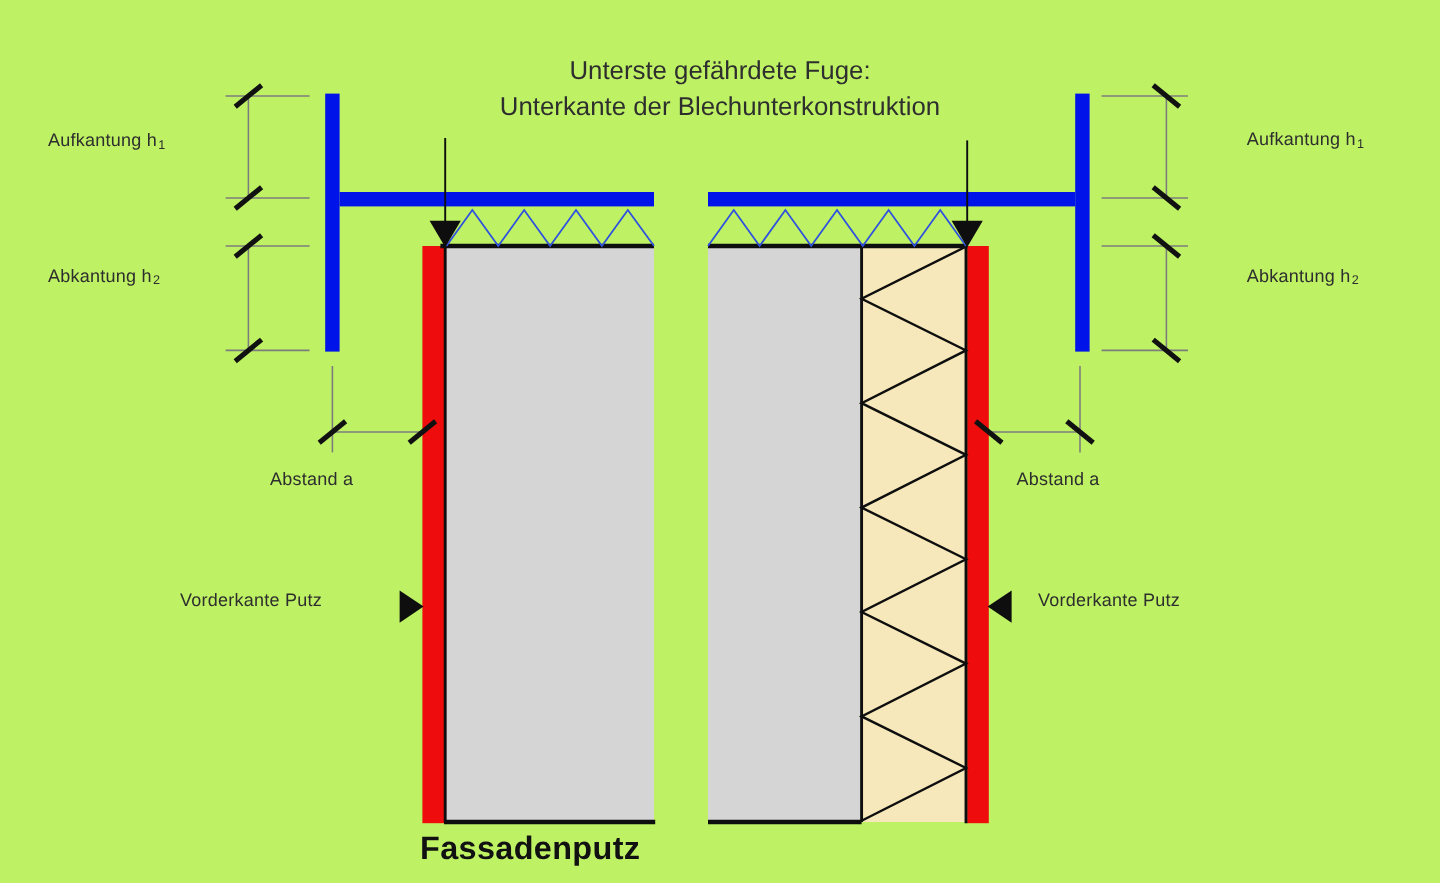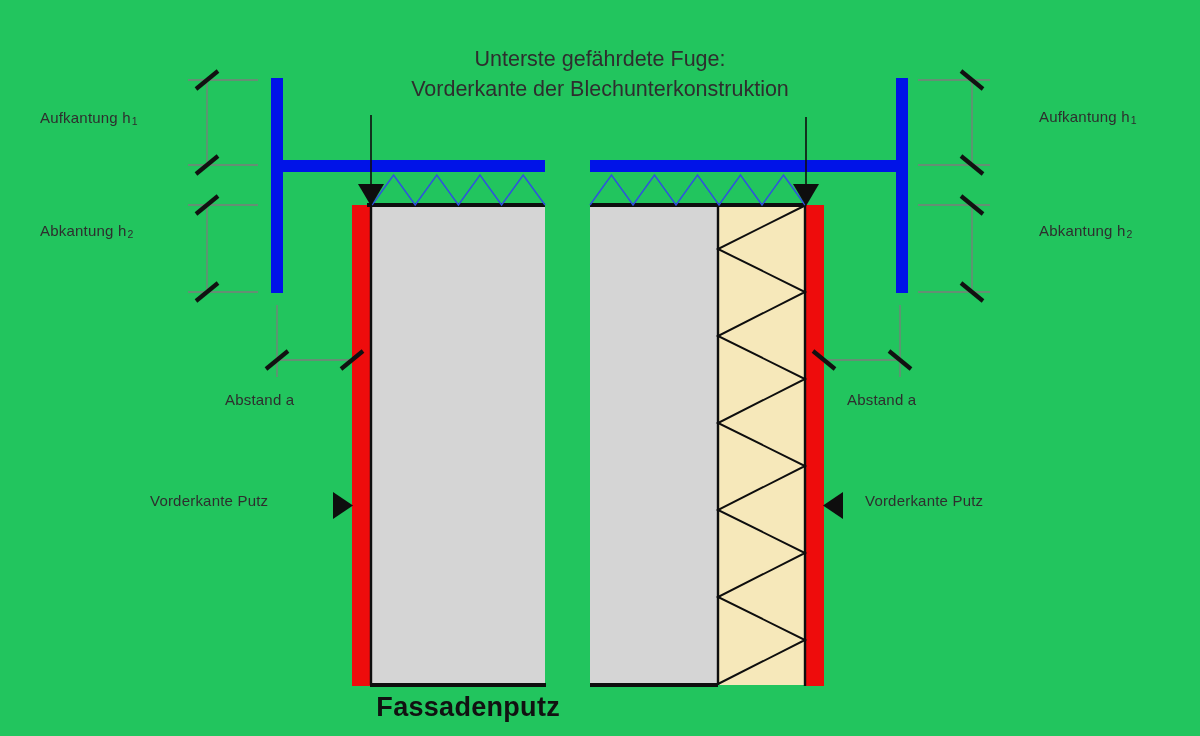--- a/index.html
+++ b/index.html
@@ -1,19 +1,19 @@
 <!DOCTYPE html>
 <html><head>
 <meta charset="utf-8">
 <style>
   html,body{margin:0;padding:0;background:#ffffff;}
   .canvas{
     position:relative;
     width:1200px;height:736px;
-    background:#22c55e;
+    background:#bef264;
     font-family:"Liberation Sans", sans-serif;
     overflow:hidden;
   }
   .canvas svg{position:absolute;left:0;top:0;}
   .lbl{
     position:absolute;
     font-size:15px;
     color:#2e2e2e;
     white-space:nowrap;
     letter-spacing:0.2px;
@@ -29,21 +29,21 @@
     text-align:center;
     font-size:21.5px;line-height:30px;
     color:#2e2e2e;
   }
   .caption{
     position:absolute;
     top:692px;
     font-weight:bold;
     font-size:27px;
     color:#111;
-    text-align:right;
+    text-align:left;
     letter-spacing:0.3px;
   }
   
   .dimline{stroke-width:1.3;fill:none;}
   .tick{stroke-width:4.2;stroke-linecap:butt;}
   .outline-thick{stroke-width:3.8;}
   .outline-mid{stroke-width:2.4;}
   .leader{stroke-width:1.6;}
   .zigzag{stroke-width:1.5;fill:none;stroke-linejoin:miter;}
   .insul{stroke-width:2;fill:none;stroke-linejoin:miter;}
@@ -132,21 +132,21 @@
     <g>
       <line x1="806" y1="117" x2="806" y2="196" class="leader" stroke="#0e0e0e"></line>
       <polygon points="793,184 819,184 806,206" fill="#0e0e0e"></polygon>
     </g>
     <polygon points="333,492 333,519 353,505.5" fill="#0e0e0e"></polygon>
     <polygon points="843,492 843,519 823,505.5" fill="#0e0e0e"></polygon>
   </svg>
 
   <div class="title-block">
     <div>Unterste gefährdete Fuge:</div>
-    <div>Vorderkante der Blechunterkonstruktion</div>
+    <div>Unterkante der Blechunterkonstruktion</div>
   </div>
 
   <div class="lbl" style="left:40px;top:109px;"><span>Aufkantung h</span><span class="subn">1</span></div>
 
   <div class="lbl" style="left:40px;top:222px;"><span>Abkantung h</span><span class="subn">2</span></div>
 
   <div class="lbl" style="left:1039px;top:108px;"><span>Aufkantung h</span><span class="subn">1</span></div>
 
   <div class="lbl" style="left:1039px;top:222px;"><span>Abkantung h</span><span class="subn">2</span></div>
 

